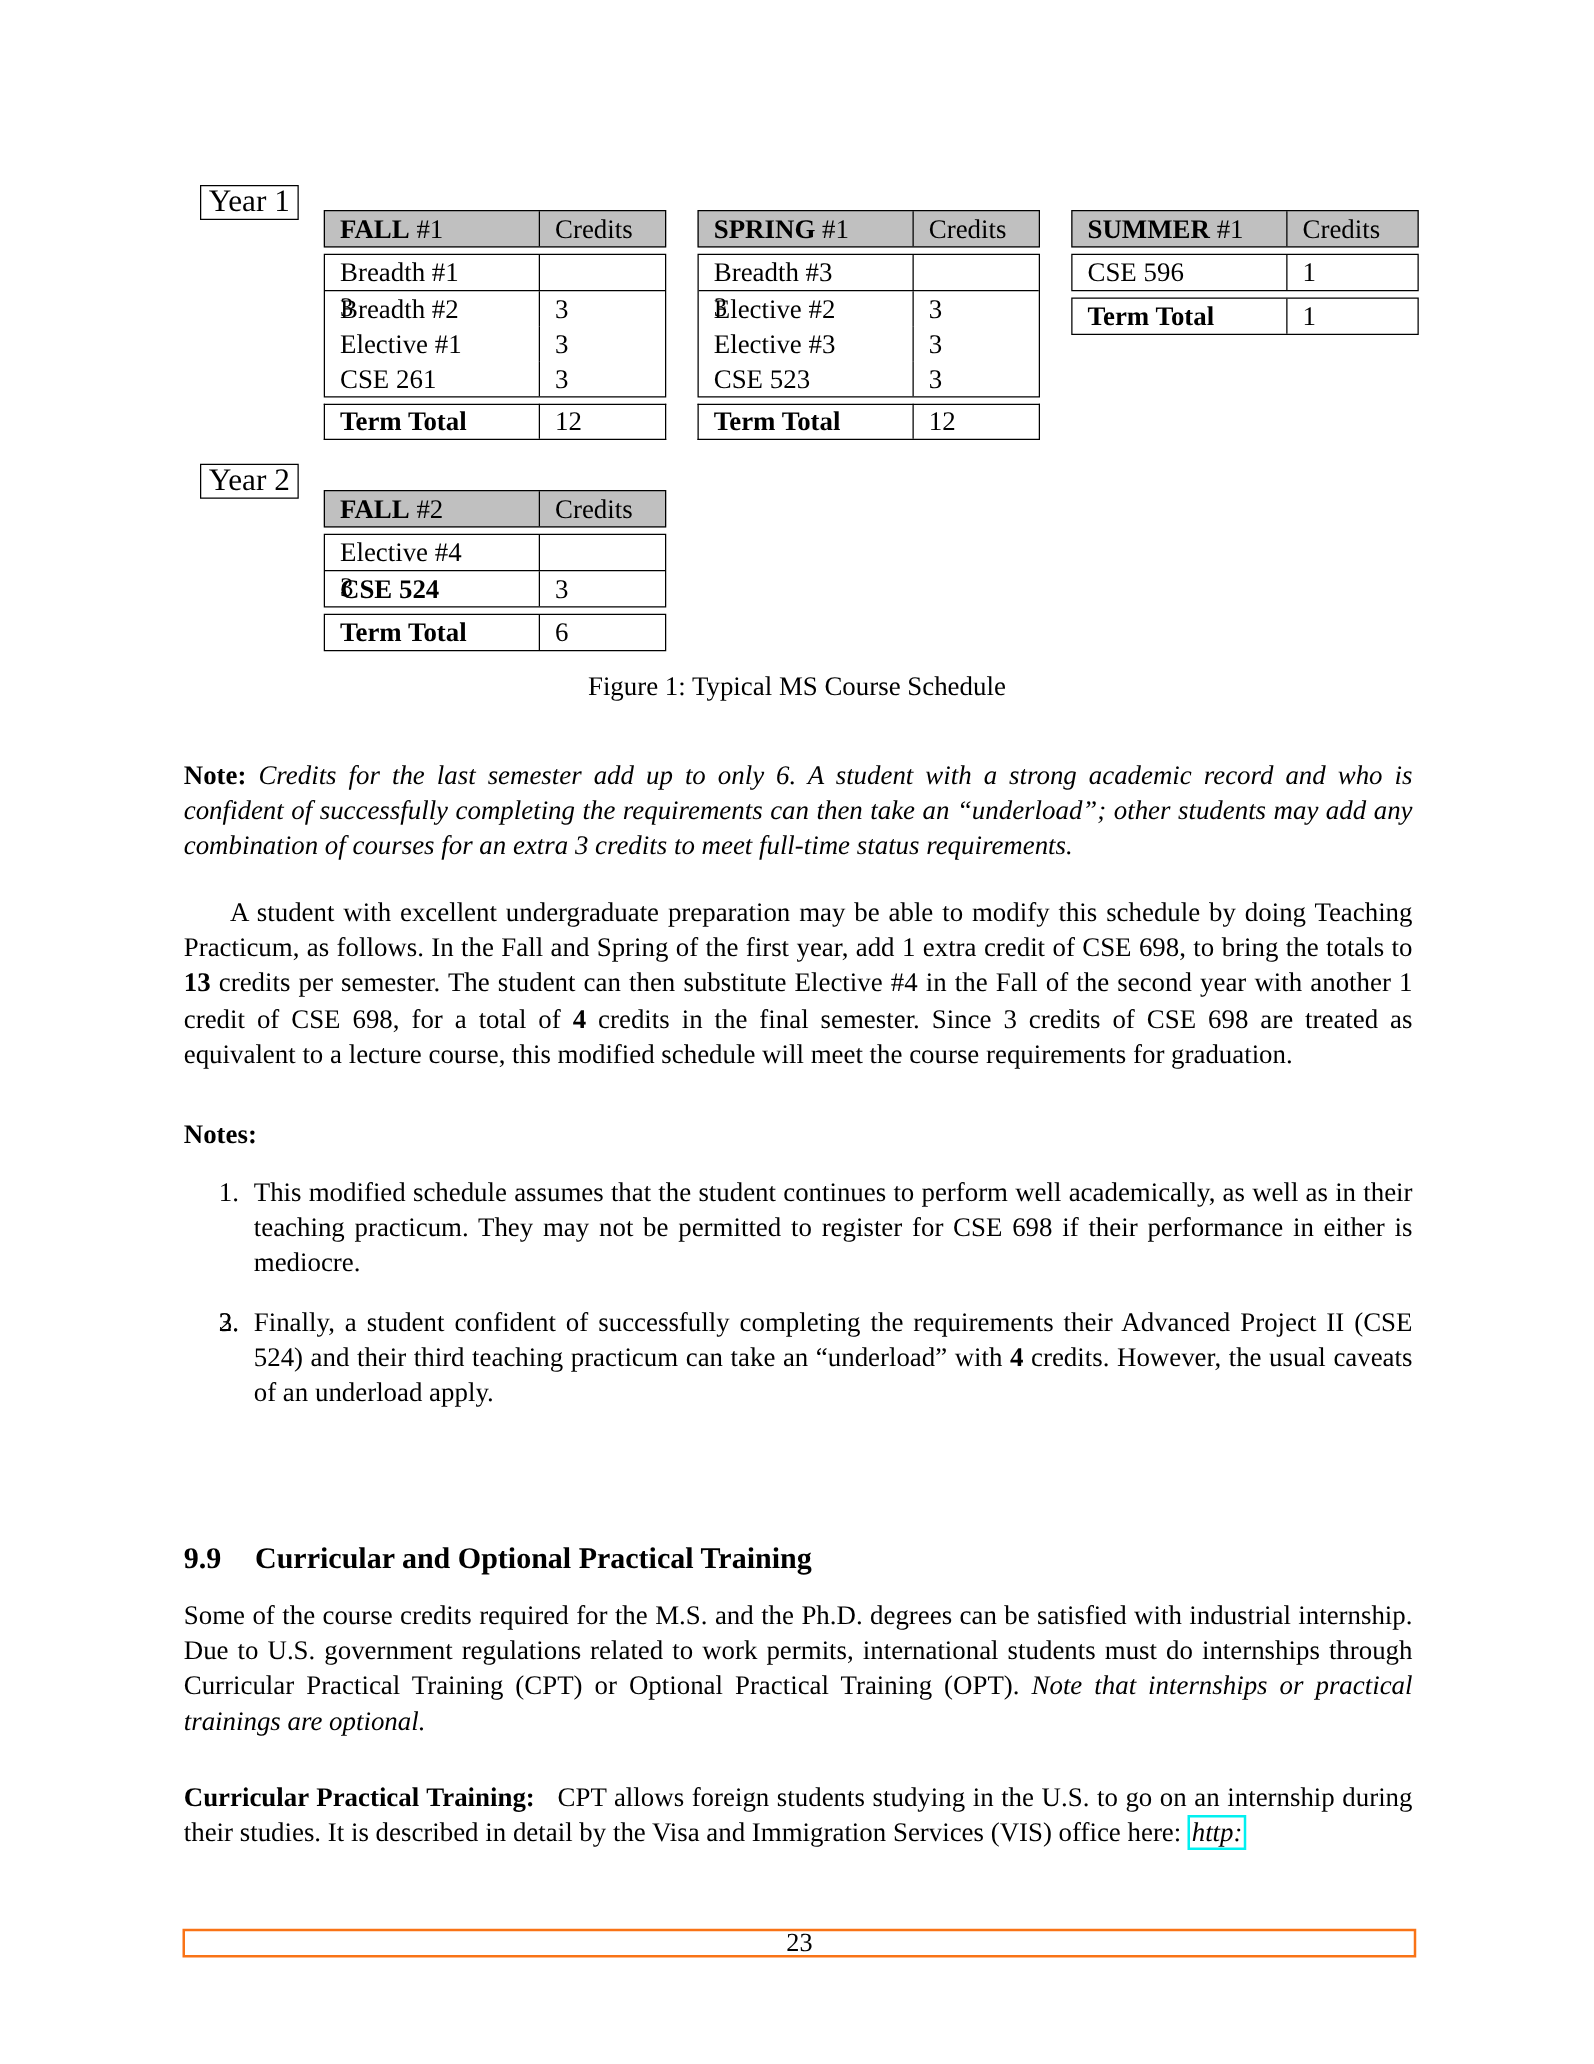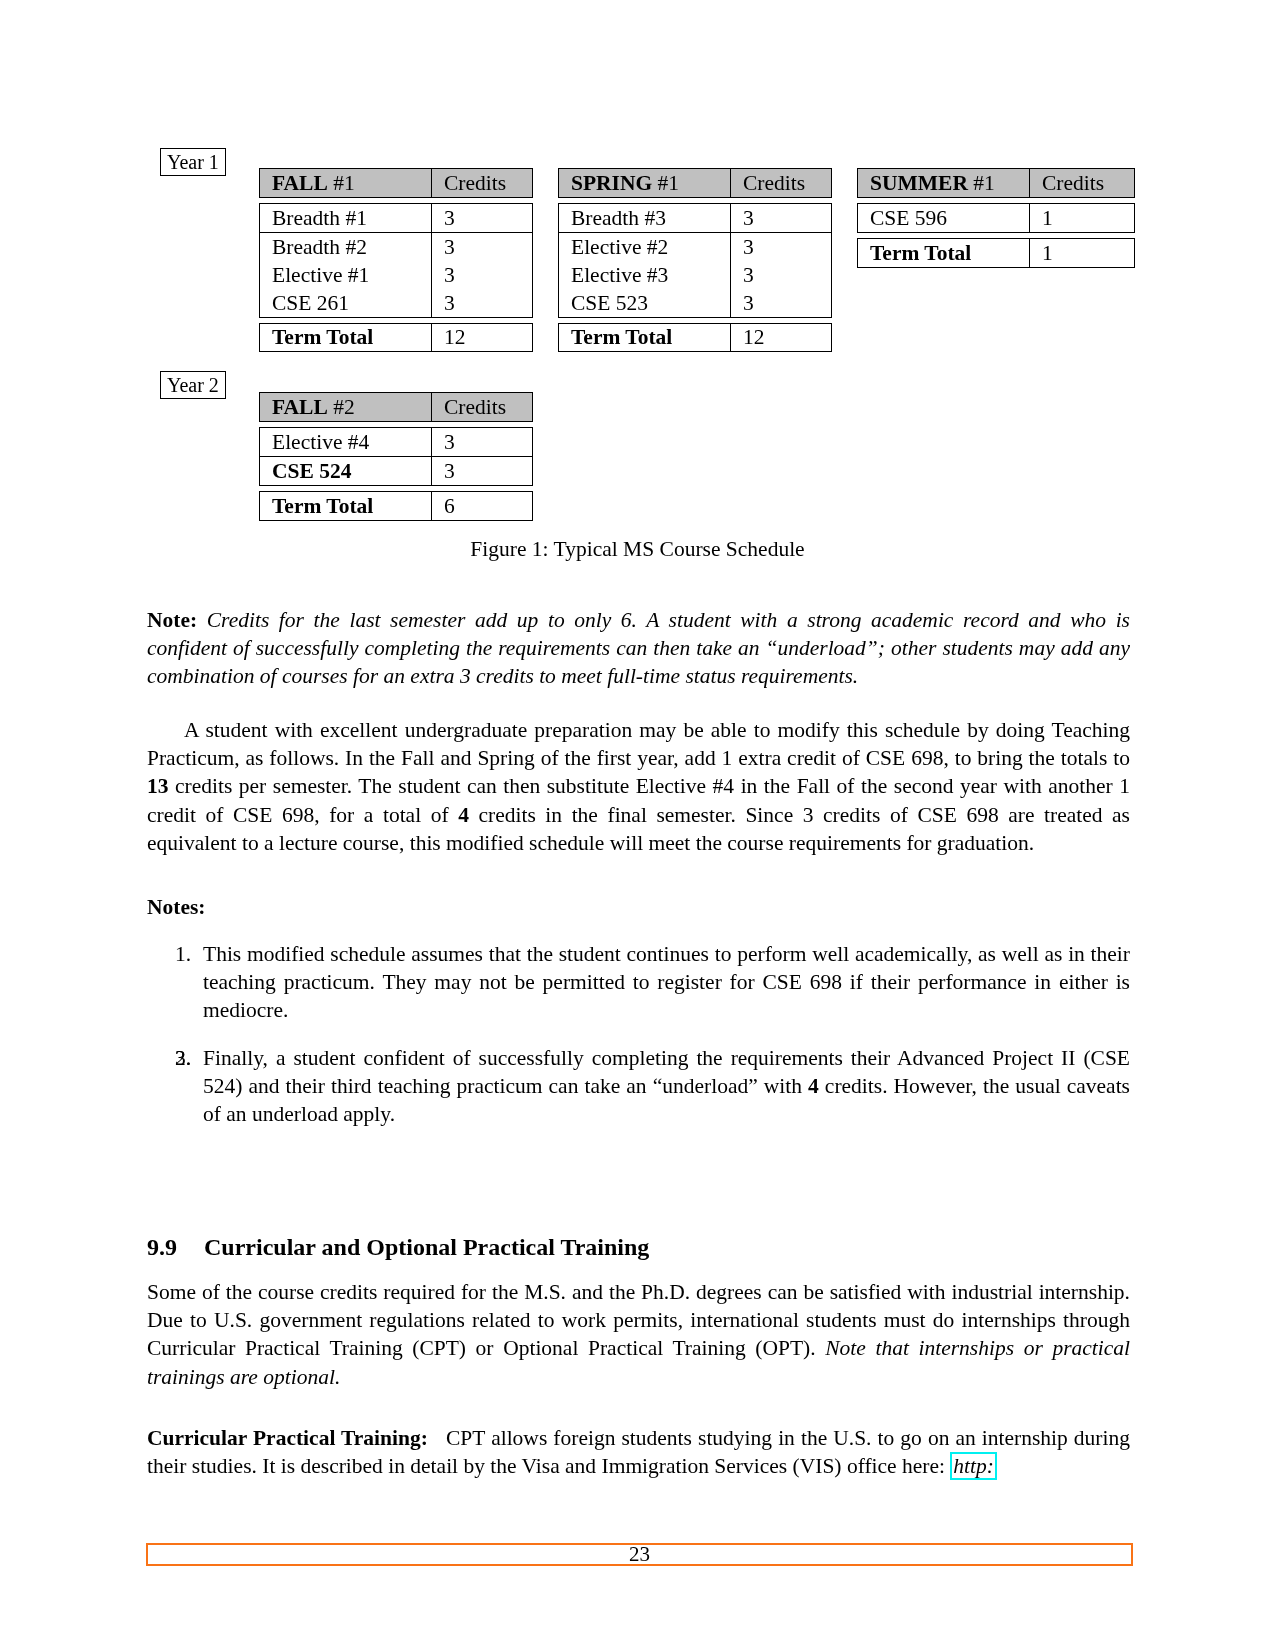--- a/index.html
+++ b/index.html
@@ -4,33 +4,33 @@
 <style>
   html, body { margin: 0; padding: 0; background: #ffffff; }
   body {
     width: 1275px; height: 1651px; position: relative; overflow: hidden;
     font-family: "Liberation Serif", "DejaVu Serif", serif;
     color: #000; font-size: 21.5px;
   }
   .abs { position: absolute; }
   .year-label {
     border: 1px solid #000; padding: 0 6px; line-height: 26px; height: 26px;
-    font-size: 20px; background: #fff;
+    font-size: 25px; background: #fff;
   }
   .sched { position: absolute; }
   .sched .box { border: 1px solid #000; position: relative; }
   .sched .row { display: flex; height: 28px; line-height: 28px; }
   .sched .c1 { padding-left: 12px; border-right: 1px solid #000; box-sizing: border-box; }
   .sched .c2 { padding-left: 12px; box-sizing: border-box; }
   .sched .hdr { background: #c0c0c0; }
   .sched .gap { height: 5px; }
   .sched .hdr .c1 b, .sched .tot .c1 { font-weight: bold; }
   .sched .tot-box { border: 1px solid #000; border-top: none; position: relative; }
   .sched .tot-box::before { content:""; position:absolute; left:-1px; right:-1px; top:0; border-top:1px solid #000; }
-  .sched .body-box .row.first { border-bottom: 1px solid #000; }
+  .sched .body-box .row.first { border-bottom: 1px solid #000; flex-direction: column; }
   .caption { position: absolute; left: 0; width: 1275px; text-align: center; top: 537px; font-size: 21.5px; }
   .text-block {
     position: absolute; left: 147px; width: 983px; text-align: justify;
     line-height: 28.2px; font-size: 21.5px;
   }
   .text-block p { margin: 0; }
   .indent { text-indent: 37px; }
   .it { font-style: italic; }
   .notes-list { position: absolute; left: 147px; width: 983px; font-size: 21.5px; line-height: 28.2px; }
   .note-item { position: relative; padding-left: 56px; text-align: justify; margin-bottom: 19px; }

